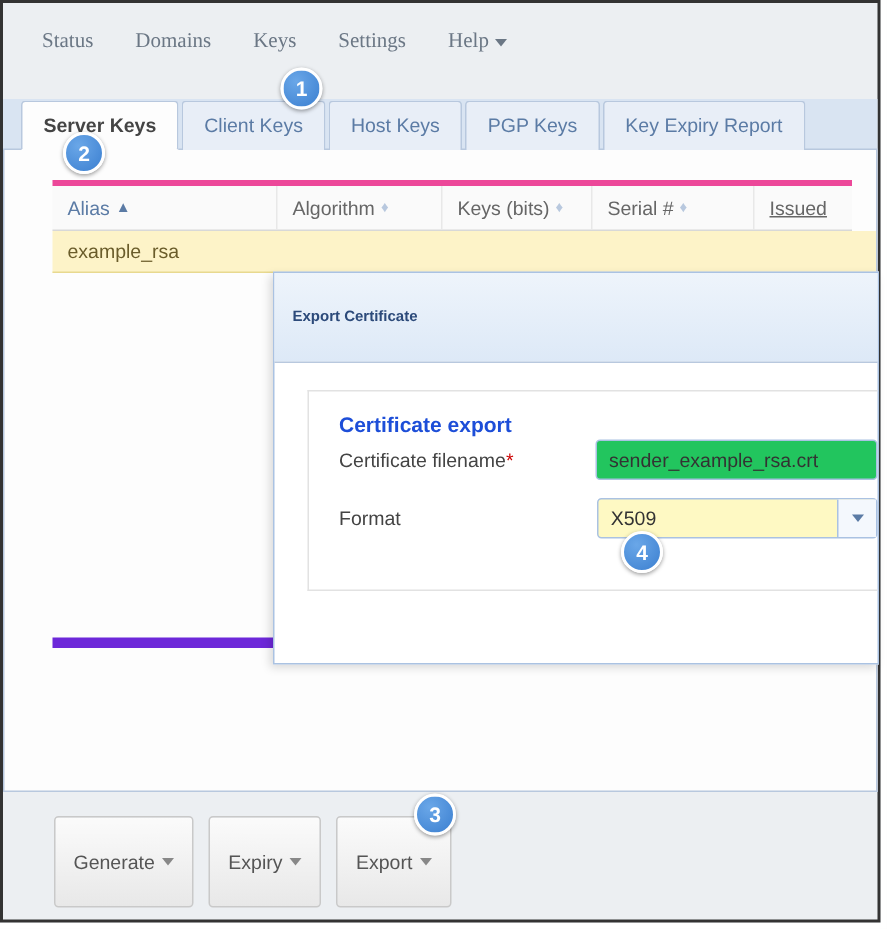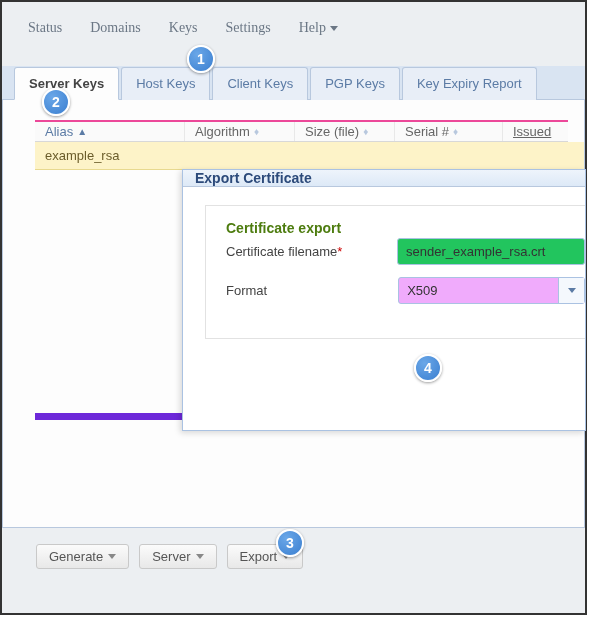--- a/index.html
+++ b/index.html
@@ -70,24 +70,24 @@
     border: 1px solid #b8c8de;
     border-top: none;
     margin: 0 0 0 0;
     padding: 20px 0 0 32px;
     height: 428px;
     position: relative;
   }
   
   .thead {
     display: flex;
-    border-top: 2px solid #ec4899;
+    border-top: 4px solid #ec4899;
     border-bottom: 1px solid #d8d8d8;
     background: #fafafa;
-    height: 22px;
+    height: 34px;
     align-items: center;
     margin-right: 16px;
   }
   .th {
     padding: 0 10px;
     color: #666;
     display: flex;
     align-items: center;
     gap: 4px;
     border-right: 1px solid #e8e8e8;
@@ -130,34 +130,34 @@
     border: 1px solid #aac2e2;
     box-shadow: -2px 2px 6px rgba(0,0,0,0.15);
     z-index: 5;
     height: 262px;
   }
   .dialog-title {
     background: linear-gradient(#eef4fb, #dde9f7);
     border-bottom: 1px solid #b8c8de;
     color: #2c4a7a;
     font-weight: bold;
-    font-size: 14px;
-    padding: 0 12px;
+    font-size: 10px;
+    padding: 24px 12px;
   }
   .dialog-body {
     padding: 18px 0 18px 22px;
   }
   .dialog-inner {
     border: 1px solid #e2e2e2;
     border-right: none;
     padding: 14px 0 22px 20px;
   }
   .section-title {
     font-weight: bold;
-    color: #4d7c0f;
+    color: #1d4ed8;
     font-size: 14px;
     margin-bottom: 2px;
   }
   .section-sub {
     color: #666;
     font-size: 13px;
     margin-bottom: 22px;
   }
   .form-row {
     display: flex;
@@ -178,21 +178,21 @@
     font-size: 13px;
     color: #333;
     width: 188px;
     background: #22c55e;
   }
   .select-wrap {
     border: 1px solid #aac2e2;
     border-radius: 3px;
     width: 194px;
     display: flex;
-    background: #f0abfc;
+    background: #fef9c3;
   }
   .select-val {
     flex: 1;
     padding: 5px 8px;
     color: #333;
     font-size: 13px;
   }
   .select-btn {
     width: 26px;
     border-left: 1px solid #aac2e2;
@@ -210,21 +210,21 @@
   
   .btn-row {
     padding: 16px 0 0 34px;
     display: flex;
     gap: 10px;
   }
   .btn {
     background: linear-gradient(#fbfbfb, #e8e8e8);
     border: 1px solid #c9c9c9;
     border-radius: 3px;
-    padding: 4px 12px;
+    padding: 22px 12px;
     font-size: 13px;
     color: #555;
     display: flex;
     align-items: center;
     gap: 5px;
     cursor: pointer;
   }
   .btn .caret-down { border-top-color: #888; }
   
   .bubble {
@@ -262,39 +262,39 @@
         <span>Settings</span>
       </div>
     <div class="topmenu-item">
       <span>Help</span>
       <span class="caret-down"></span>
     </div>
   </div>
 
   <div class="tabs">
     <div class="tab active">Server Keys</div>
+    <div class="tab">Client Keys</div>
     <div class="tab">Host Keys</div>
-    <div class="tab">Client Keys</div>
     <div class="tab">PGP Keys</div>
     <div class="tab">Key Expiry Report</div>
   </div>
 
   <div class="content">
 
     <div class="thead">
       <div class="th th-alias">
         <span>Alias</span>
         <span class="sort-icon active-up">▲</span>
       </div>
       <div class="th th-algo">
         <span>Algorithm</span>
         <span class="sort-icon">♦</span>
       </div>
       <div class="th th-size">
-        <span>Size (file)</span>
+        <span>Keys (bits)</span>
         <span class="sort-icon">♦</span>
       </div>
       <div class="th th-serial">
         <span>Serial #</span>
         <span class="sort-icon">♦</span>
       </div>
       <div class="th th-issued">
         <span>Issued</span>
       </div>
     </div>
@@ -332,21 +332,21 @@
     </div>
 
   </div>
 
   <div class="btn-row">
     <div class="btn">
       <span>Generate</span>
       <span class="caret-down"></span>
     </div>
     <div class="btn">
-      <span>Server</span>
+      <span>Expiry</span>
       <span class="caret-down"></span>
     </div>
     <div class="btn">
       <span>Export</span>
       <span class="caret-down"></span>
     </div>
   </div>
 
   <div class="bubble" style="top:43px; left:185px;">1</div>
   <div class="bubble" style="top:86px; left:40px;">2</div>

